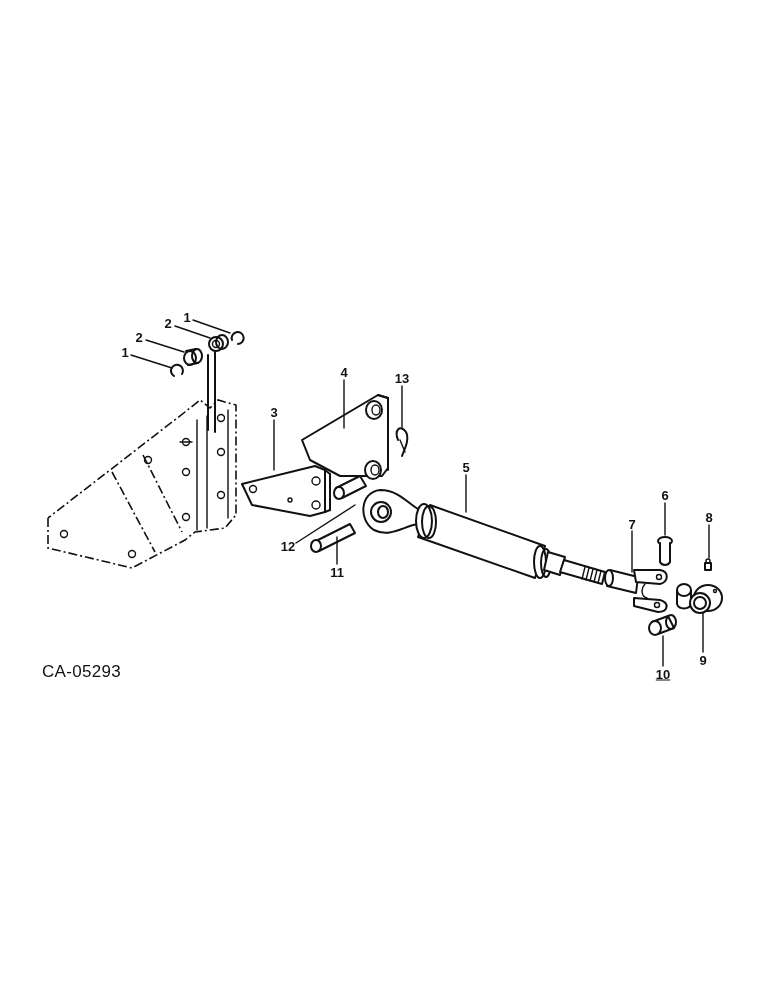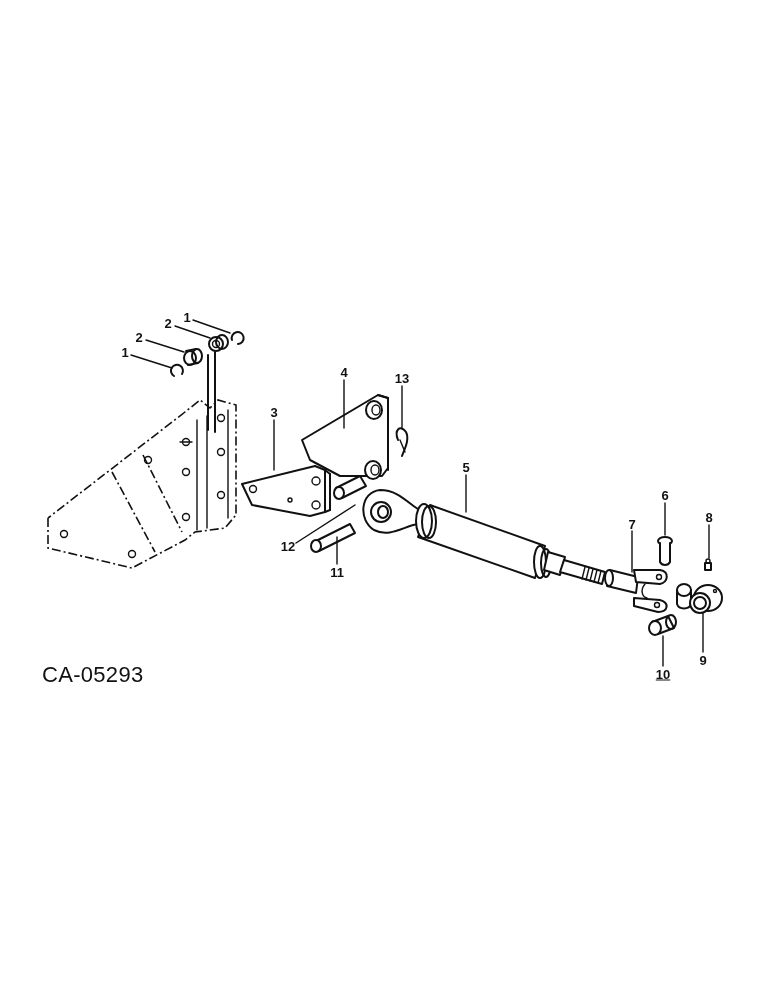--- a/index.html
+++ b/index.html
@@ -13,21 +13,21 @@
       color: #111;
       line-height: 1;
       transform: translate(-50%, -50%);
       white-space: nowrap;
     }
     .ref-code {
       position: absolute;
       left: 42px;
       top: 662px;
       font-family: "Liberation Sans", sans-serif;
-      font-size: 22px;
+      font-size: 17px;
       color: #111;
       letter-spacing: 0.3px;
     }
     svg .ln { stroke: #111; stroke-width: 2; fill: none; stroke-linecap: round; stroke-linejoin: round; }
     svg .thin { stroke: #111; stroke-width: 1.4; fill: none; stroke-linecap: round; stroke-linejoin: round; }
     svg .dash { stroke: #111; stroke-width: 1.6; fill: none; stroke-dasharray: 9 3 2 3; }
     svg .fillw { fill: #fff; }
   </style>
 </head>
 <body>

